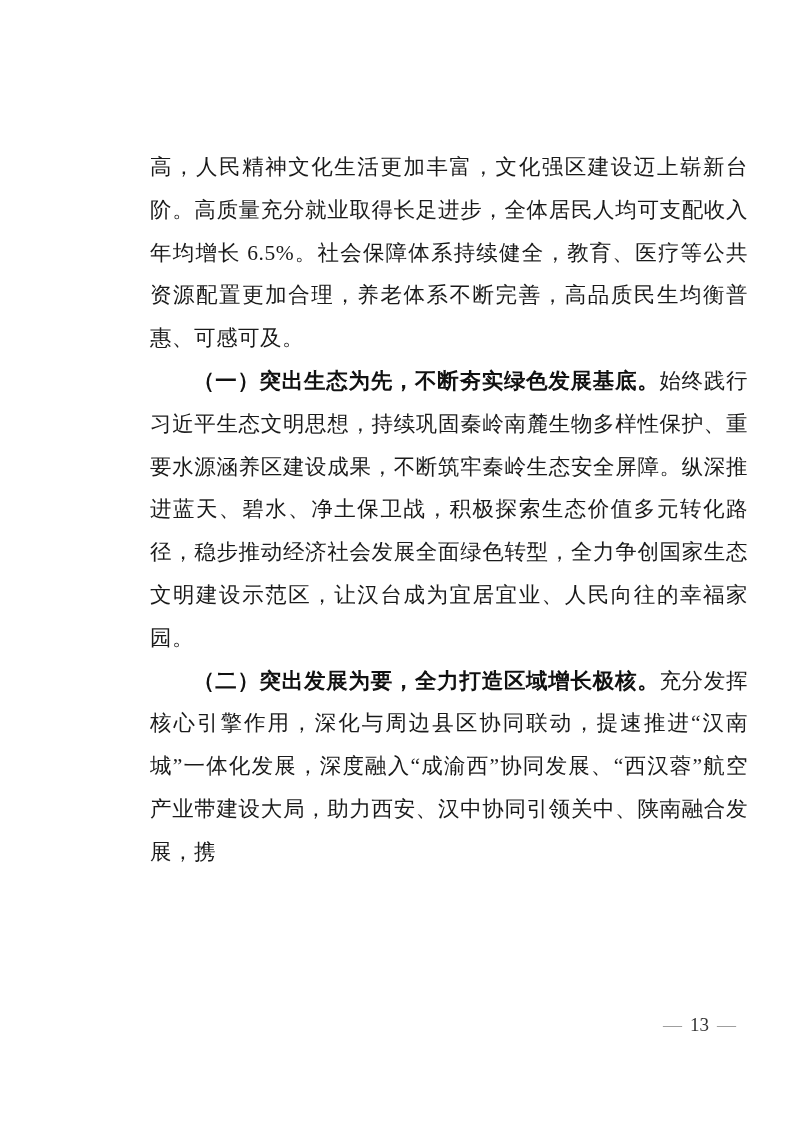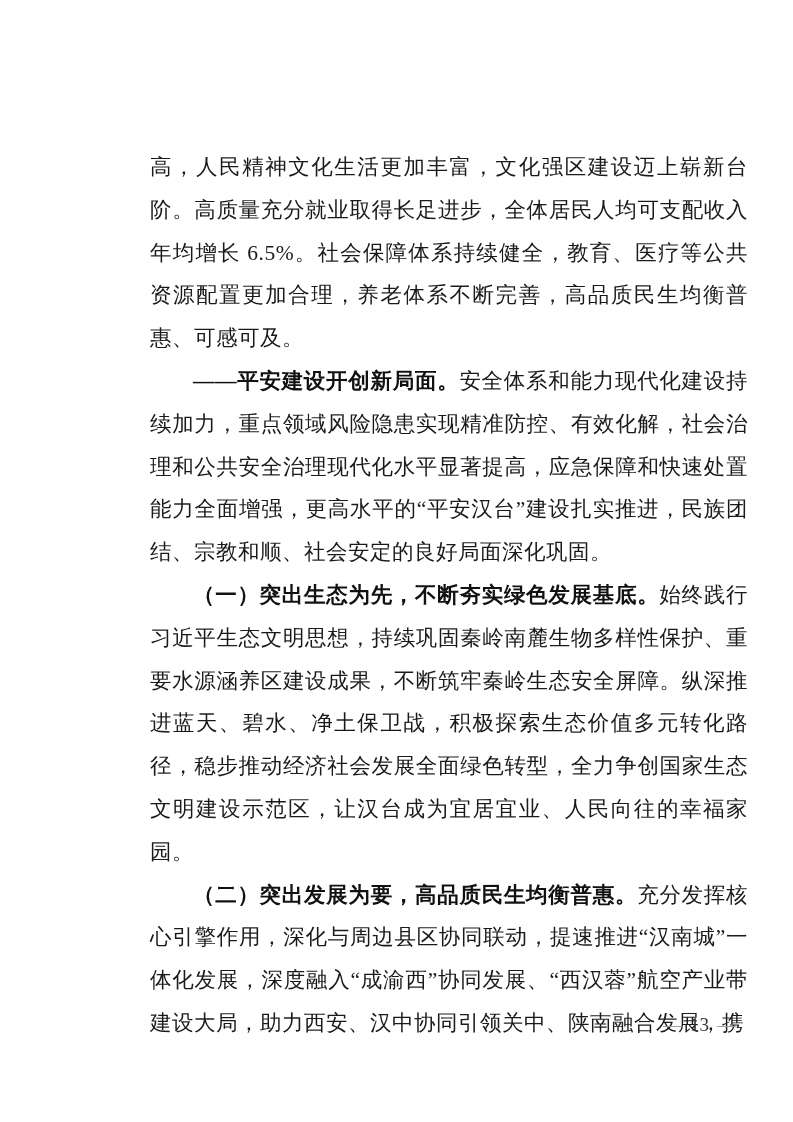--- a/index.html
+++ b/index.html
@@ -59,26 +59,25 @@
 </style>
 </head>
 <body>
 
 <div class="page">
 
   <main class="content">
 
     <p class="para"><span>高，人民精神文化生活更加丰富，文化强区建设迈上崭新台阶。高质量充分就业取得长足进步，全体居民人均可支配收入年均增长 6.5%。社会保障体系持续健全，教育、医疗等公共资源配置更加合理，养老体系不断完善，高品质民生均衡普惠、可感可及。</span></p>
 
-    <p class="para indent"><b class="lead">——平安建设开创新局面。</b><span>安全体系和能力现代化建设持续加力，重点领域风险隐患实现精准防控、有效化解，社会治理和公共安全治理现代化水平显著提高，应急保障和快速处置能力全面增强，更高水平的“平安汉台”建设扎实推进，民族团结、宗教和顺、社会安定的良好局面深化巩固。</span></p>
 
 
     <p class="para indent"><b class="lead">（一）突出生态为先，不断夯实绿色发展基底。</b><span>始终践行习近平生态文明思想，持续巩固秦岭南麓生物多样性保护、重要水源涵养区建设成果，不断筑牢秦岭生态安全屏障。纵深推进蓝天、碧水、净土保卫战，积极探索生态价值多元转化路径，稳步推动经济社会发展全面绿色转型，全力争创国家生态文明建设示范区，让汉台成为宜居宜业、人民向往的幸福家园。</span></p>
 
-    <p class="para indent"><b class="lead">（二）突出发展为要，高品质民生均衡普惠。</b><span>充分发挥核心引擎作用，深化与周边县区协同联动，提速推进“汉南城”一体化发展，深度融入“成渝西”协同发展、“西汉蓉”航空产业带建设大局，助力西安、汉中协同引领关中、陕南融合发展，携</span></p>
+    <p class="para indent"><b class="lead">（二）突出发展为要，全力打造区域增长极核。</b><span>充分发挥核心引擎作用，深化与周边县区协同联动，提速推进“汉南城”一体化发展，深度融入“成渝西”协同发展、“西汉蓉”航空产业带建设大局，助力西安、汉中协同引领关中、陕南融合发展，携</span></p>
 
   </main>
 
   <div class="page-number">
     <span class="dash">—</span><span class="num">13</span><span class="dash">—</span>
   </div>
 
 </div>
 
 </body></html>

